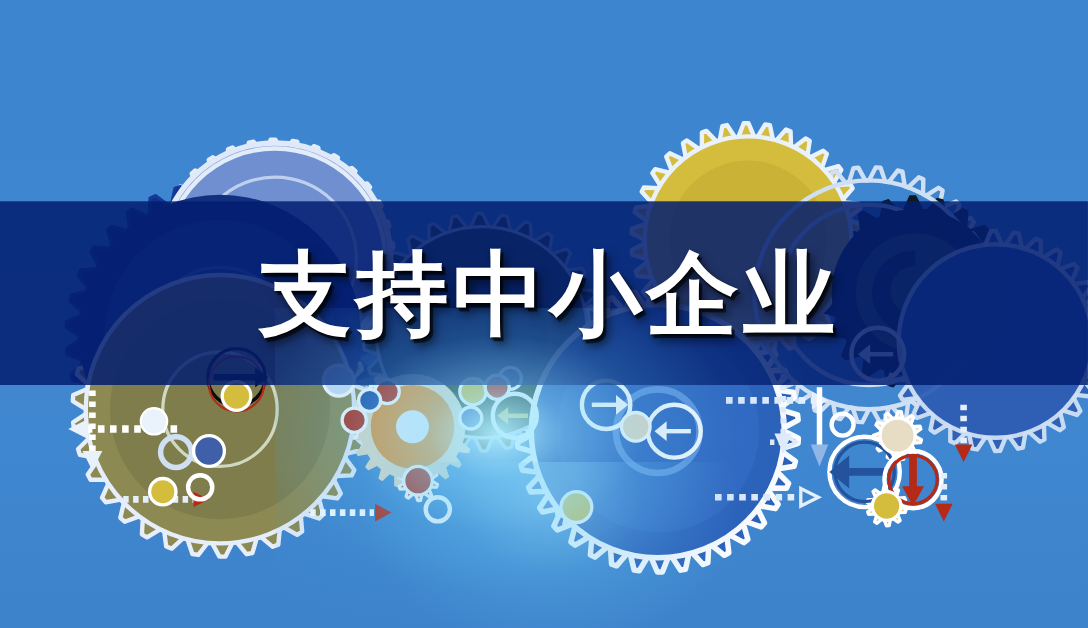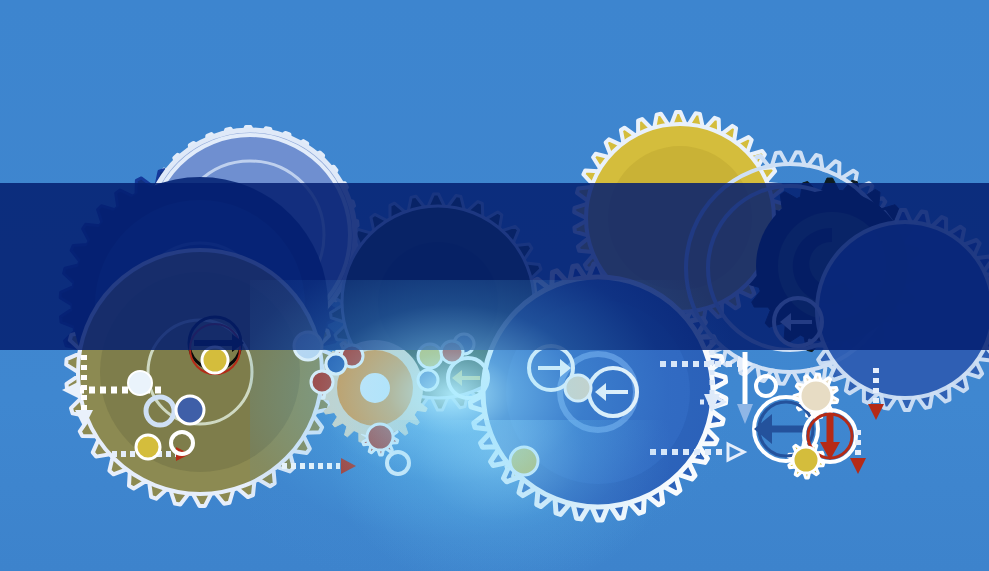--- a/index.html
+++ b/index.html
@@ -285,14 +285,17 @@
         <circle cx="452" cy="352" r="11" fill="#b52a16" stroke="#ffffff" stroke-width="3"></circle>
       </g>
       </svg>
   </div>
 
   <div class="navy-band"></div>
 
   <div class="bg-glow"></div>
   <div class="bg-glow2"></div>
 
+  <div class="headline-wrap">
+    <div class="headline">支持中小企业</div>
+  </div>
 
 </div>
 
 </body></html>

